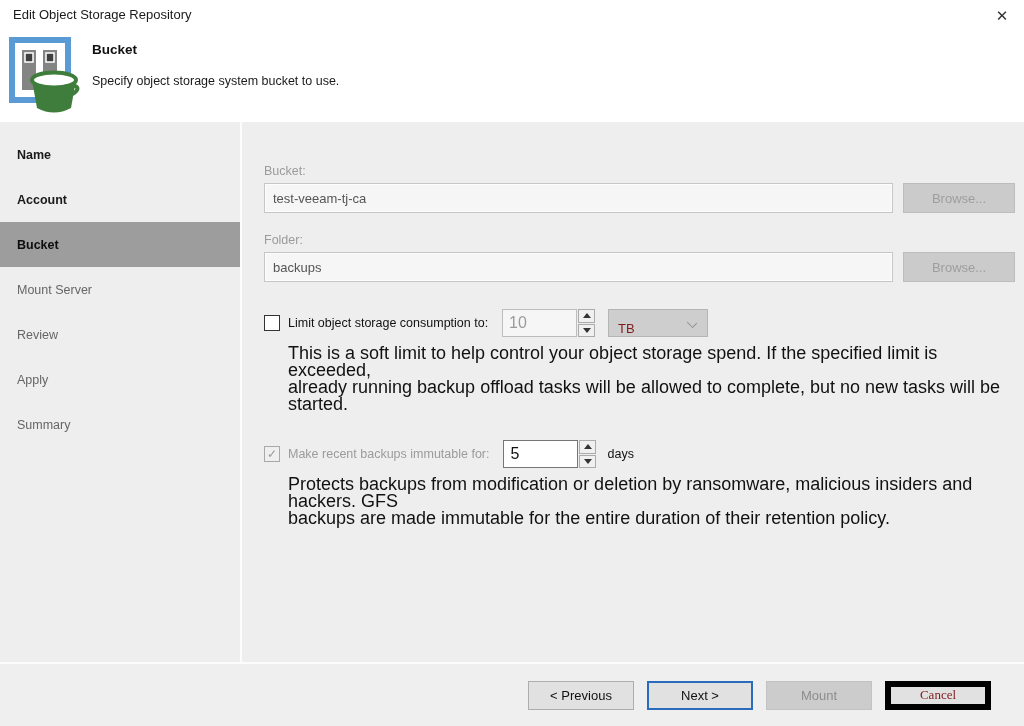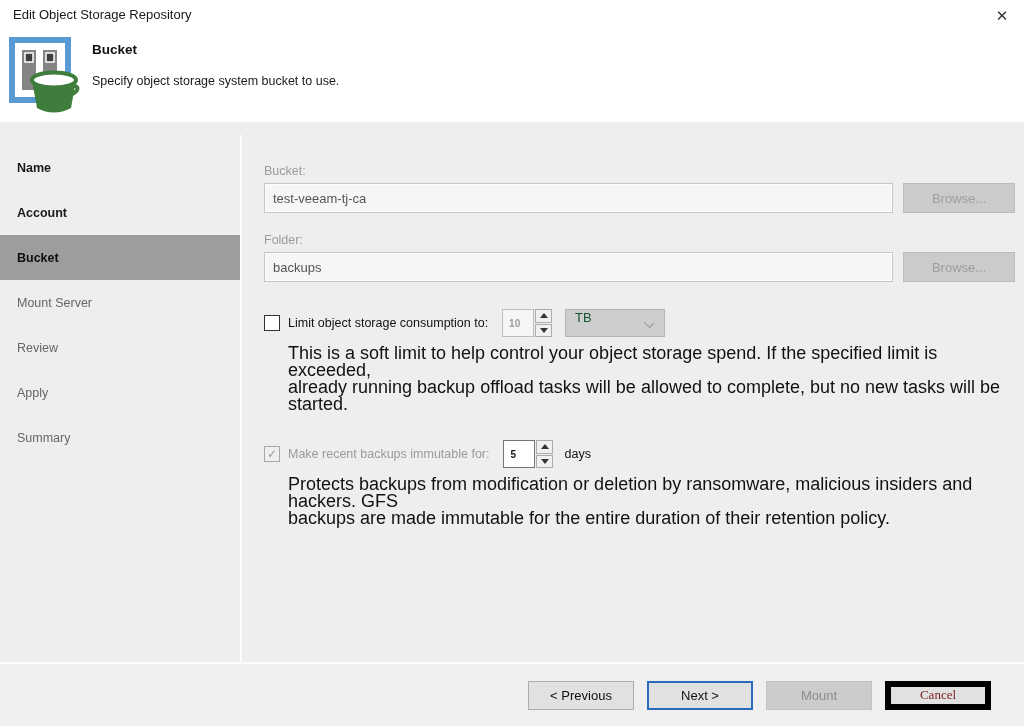--- a/index.html
+++ b/index.html
@@ -13,21 +13,21 @@
   .close-btn { position:absolute; right:10px; top:4px; width:24px; height:24px; display:flex; align-items:center; justify-content:center; font-size:15px; color:#333; cursor:pointer; }
 
   
   .header { position:absolute; top:30px; left:0; width:1024px; height:92px; background:#fff; }
   .header .icon-wrap { position:absolute; left:8px; top:6px; width:74px; height:84px; }
   .header .h-title { position:absolute; left:92px; top:12px; font-size:13.5px; font-weight:bold; color:#111; }
   .header .h-sub { position:absolute; left:92px; top:44px; font-size:12.5px; color:#1a1a1a; }
 
   
   .body { position:absolute; top:122px; left:0; width:1024px; height:540px; background:#eeeeee; }
-  .sidebar { position:absolute; top:0; left:0; width:242px; height:540px; background:#eeeeee; border-right:2px solid #fcfcfc; padding-top:10px;margin-top:13px; }
+  .sidebar { position:absolute; top:0; left:0; width:242px; height:540px; background:#eeeeee; border-right:2px solid #fcfcfc; padding-top:10px; }
   .side-item { height:45px; display:flex; align-items:center; padding-left:17px; font-size:12.5px; }
   .side-item.done, .side-item.current { color:#1a1a1a; font-weight:600; }
   .side-item.todo { color:#666; font-weight:400; }
   .side-item.current { background:#9d9d9d; color:#0d0d0d; }
 
   .main { position:absolute; top:16px; left:244px; right:0; height:540px; background:#eeeeee; padding:0 9px 0 20px; }
 
   .field-label { font-size:12.5px; color:#9b9b9b; }
   .lbl-bucket { margin-top:26px; }
   .lbl-folder { margin-top:20px; }
@@ -36,30 +36,30 @@
   .browse-btn { width:112px; height:30px; margin-left:10px; background:#cbcbcb; border:1px solid #bdbdbd; color:#9e9e9e; font-family:"Liberation Sans",sans-serif; font-size:13px; }
 
   .check-row { display:flex; align-items:center; margin-top:27px; }
   .checkbox { width:16px; height:16px; border:1px solid #333; background:#fff; flex:0 0 auto; display:flex; align-items:center; justify-content:center; font-size:12px; }
   .checkbox.disabled-checked { border:1px solid #a8a8a8; background:#efefef; color:#9a9a9a; }
   .check-label { font-size:12.5px; margin-left:8px; }
   .check-label.enabled { color:#111; }
   .check-label.disabled { color:#9b9b9b; }
 
   .spin-group { display:flex; margin-left:14px; }
-  .spin-box { width:32px; height:28px; display:flex; align-items:center; padding:0 6px; font-size:10px; border-style:solid; border-width:1px;font-weight:bold; }
+  .spin-box { width:75px; height:28px; display:flex; align-items:center; padding:0 6px; font-size:16px; border-style:solid; border-width:1px; }
   .spin-box.disabled { background:#f6f6f6; border-color:#bdbdbd; color:#9b9b9b; }
   .spin-box.enabled { background:#fff; border-color:#767676; color:#111; }
   .spin-arrows { width:17px; height:28px; display:flex; flex-direction:column; margin-left:1px; }
   .spin-btn { flex:1; background:#f0f0f0; border:1px solid #ababab; display:flex; align-items:center; justify-content:center; }
   .spin-btn + .spin-btn { margin-top:1px; }
   .tri-up { width:0; height:0; border-left:4px solid transparent; border-right:4px solid transparent; border-bottom:5px solid #333; }
   .tri-down { width:0; height:0; border-left:4px solid transparent; border-right:4px solid transparent; border-top:5px solid #333; }
 
-  .combo { width:100px; height:28px; margin-left:13px; background:#cecece; border:1px solid #b5b5b5; display:flex; align-items:flex-start; padding:0 9px; font-size:13px; color:#14532d; position:relative; }
+  .combo { width:100px; height:28px; margin-left:13px; background:#cecece; border:1px solid #b5b5b5; display:flex; align-items:flex-end; padding:0 9px; font-size:13px; color:#7f1d1d; position:relative; }
   .combo .chev { position:absolute; right:11px; top:9px; width:8px; height:8px; border-right:1.5px solid #8f8f8f; border-bottom:1.5px solid #8f8f8f; transform:rotate(45deg) scale(1,0.8); }
 
   .unit-label { font-size:12.5px; color:#111; margin-left:11px; }
 
   .desc { margin-left:24px; margin-top:8px; font-size:18px; line-height:17px; color:#111; }
 
   
   .footer { position:absolute; top:662px; left:0; width:1024px; height:64px; background:#efefef; border-top:2px solid #fcfcfc; display:flex; align-items:center; justify-content:flex-end; padding-right:33px; gap:13px; }
   .btn { width:106px; height:29px; font-family:"Liberation Sans",sans-serif; font-size:13px; }
   .btn-normal { background:#e1e1e1; border:1px solid #adadad; color:#111; }

